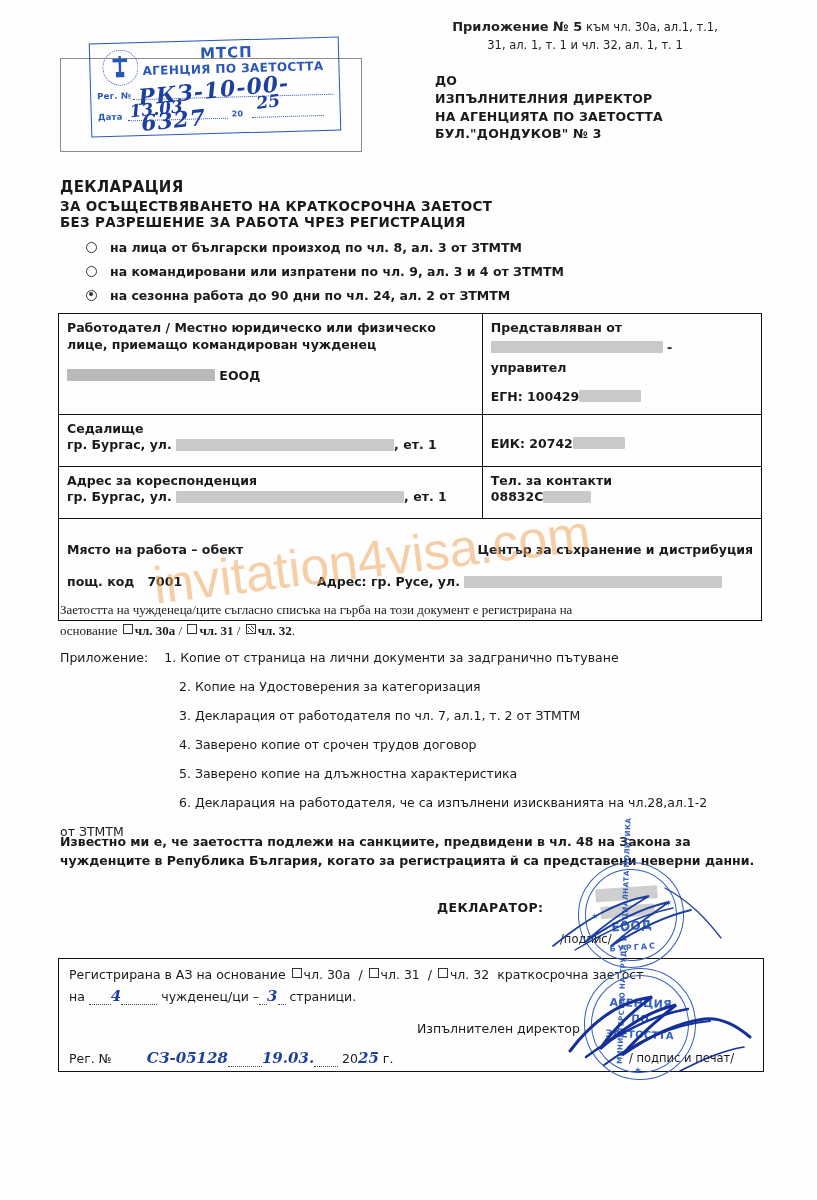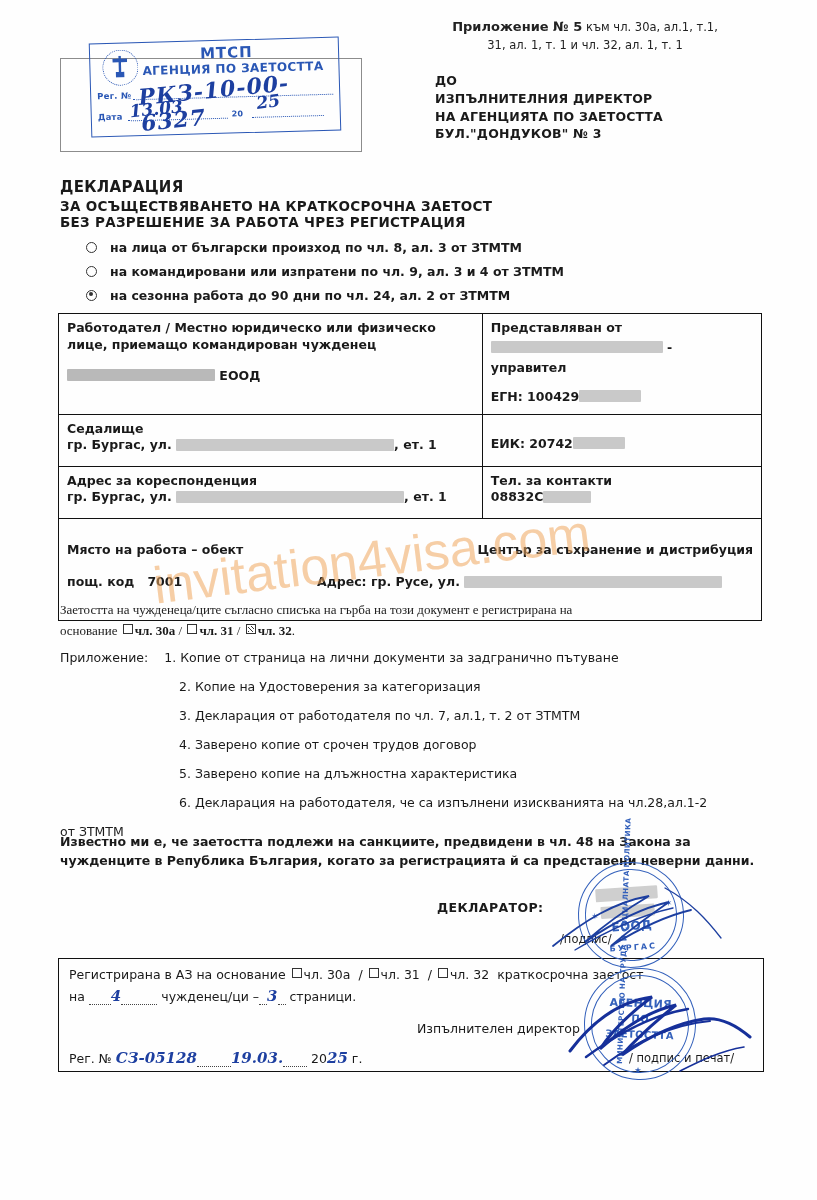--- a/index.html
+++ b/index.html
@@ -380,21 +380,21 @@
     </div>
     <div class="bb-l2">
       <span>на</span>
       <span class="dots" style="width:22px;"></span><span class="h-num" style="font-size:15px;">4</span><span class="dots" style="width:36px;"></span>
       <span>чужденец/ци –</span><span class="dots" style="width:8px;"></span><span class="h-num" style="font-size:15px;">3</span><span class="dots" style="width:8px;"></span>
       <span>страници.</span>
     </div>
     <div class="bb-dir">Изпълнителен директор</div>
     <div class="bb-reg">
       <span>Рег. №</span>
-      <span class="h-num" style="font-size:15px;">СЗ-05128</span><span class="dots" style="width:34px;"></span><span class="h-num" style="font-size:15px;">19.03.</span><span class="dots" style="width:24px;"></span>
+      <span class="h-num" style="font-size:15px;margin-left:31px;">СЗ-05128</span><span class="dots" style="width:34px;"></span><span class="h-num" style="font-size:15px;">19.03.</span><span class="dots" style="width:24px;"></span>
       <span>20</span><span class="h-num" style="font-size:15px;">25</span>
       <span>г.</span>
     </div>
     <div class="bb-sig">/ подпис и печат/</div>
   </div>
 
   <div class="round stamp-agency">
     <div class="rtxt" style="top:28px;font-size:11px;">АГЕНЦИЯ</div>
     <div class="rtxt" style="top:44px;font-size:10px;">ПО</div>
     <div class="rtxt" style="top:60px;font-size:10px;">ЗАЕТОСТТА</div>

